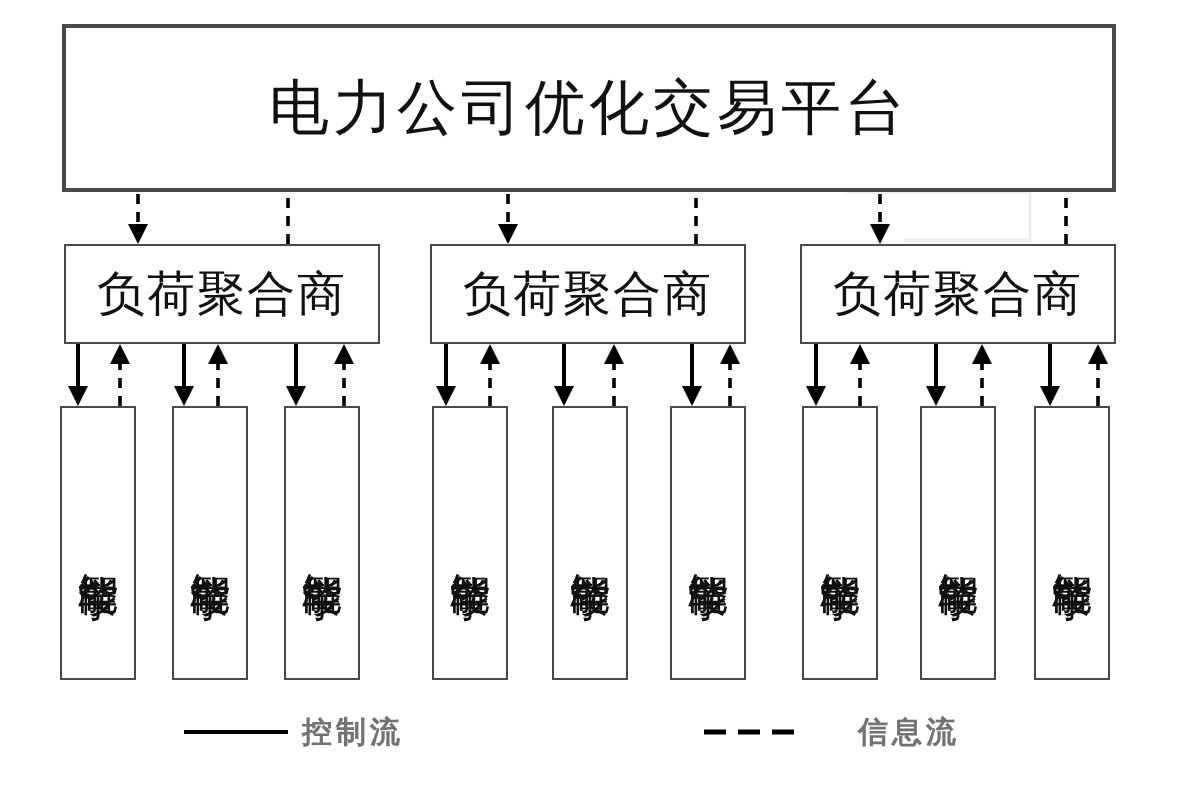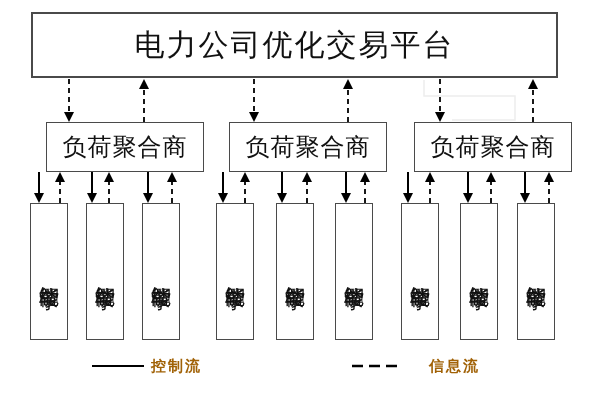--- a/index.html
+++ b/index.html
@@ -8,39 +8,39 @@
     font-family:"DejaVu Serif","Liberation Serif",serif; overflow:hidden;
   }
   .overlay { position:absolute; left:0; top:0; width:600px; height:400px; }
   .box {
     position:absolute; box-sizing:border-box; background:#ffffff;
     border:1.5px solid #4a4a4a; color:#111111;
     display:flex; align-items:center; justify-content:center;
     text-align:center; white-space:nowrap;
   }
   .platform {
-    left:31px; top:12px; width:527px; height:66px;
+    left:31px; top:12px; width:527px; height:84px;
     border-width:2px; font-size:30px; letter-spacing:2px;
   }
-  .agg { top:122px; width:158px; height:50px; font-size:24px; letter-spacing:1px;margin-left:14px; }
+  .agg { top:122px; width:158px; height:50px; font-size:24px; letter-spacing:1px; }
   .agg1 { left:32px; }
   .agg2 { left:215px; }
   .agg3 { left:400px; }
   .bld { top:203px; width:38px; height:137px; font-size:20px; }
   .bld span {
     writing-mode:vertical-rl; text-orientation:upright;
     line-height:1.05; letter-spacing:1px;
   }
   .b1{left:30px}.b2{left:86px}.b3{left:142px}
   .b4{left:216px}.b5{left:276px}.b6{left:335px}
   .b7{left:401px}.b8{left:460px}.b9{left:517px}
   .legend-label {
     position:absolute; top:357px; height:18px; line-height:18px;
     font-family:"DejaVu Sans","Liberation Sans",sans-serif;
-    font-size:15px; font-weight:600; letter-spacing:2px; color:#a16207;
+    font-size:15px; font-weight:600; letter-spacing:2px; color:#737373;
   }
   .legend-control { left:151px; }
   .legend-info { left:429px; }
   .dash { stroke:#000000; stroke-width:1.8; stroke-dasharray:5 4; fill:none; }
   .solid { stroke:#000000; stroke-width:2; fill:none; }
   .head { fill:#000000; stroke:none; }
   .lg-solid { stroke:#000000; stroke-width:2; fill:none; }
   .lg-dash { stroke:#000000; stroke-width:2.5; stroke-dasharray:11 6; fill:none; }
   .artifact { stroke:#ededed; stroke-width:1.5; fill:none; }
 </style>

